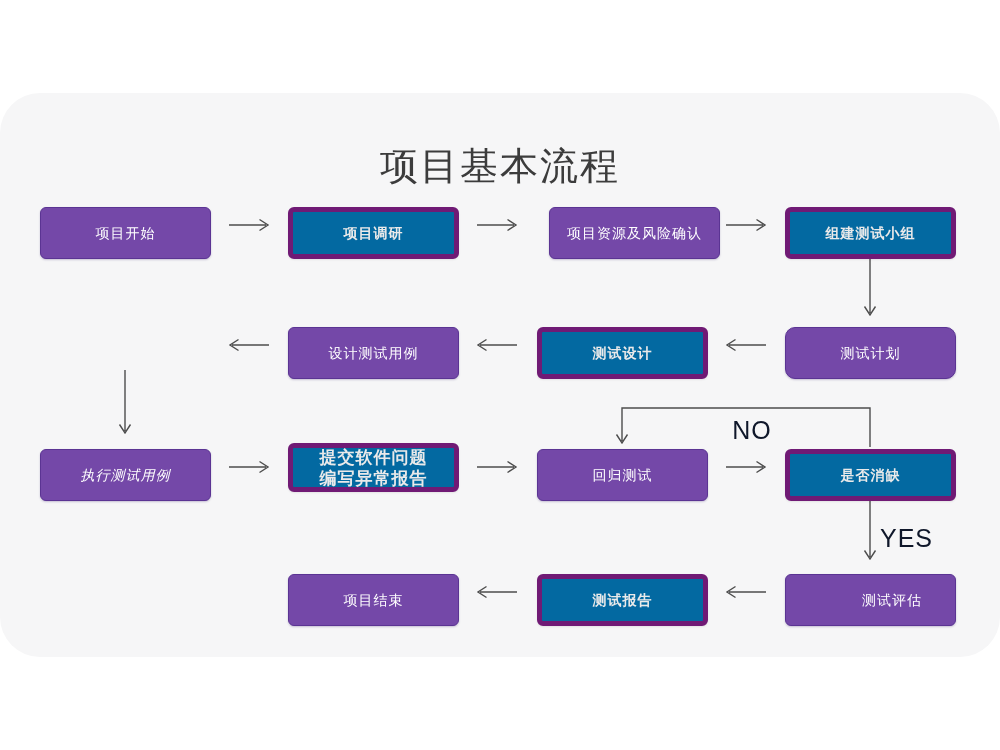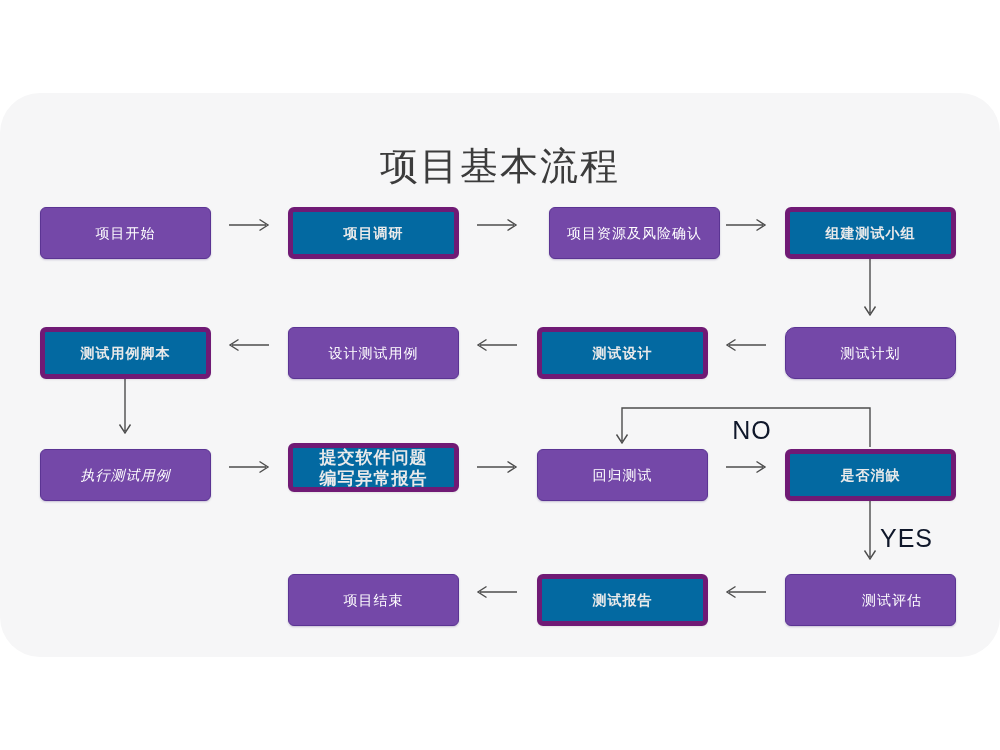--- a/index.html
+++ b/index.html
@@ -101,21 +101,20 @@
   </svg>
 
   <div class="edge-label" style="left:722px; top:416px; width:60px; text-align:center;">NO</div>
   <div class="edge-label" style="left:880px; top:524px;">YES</div>
 
   <div class="node primary" style="left:40px;  top:207px;">项目开始</div>
   <div class="node secondary" style="left:288px; top:207px;">项目调研</div>
   <div class="node primary" style="left:537px; top:207px;margin-left:12px;">项目资源及风险确认</div>
   <div class="node secondary" style="left:785px; top:207px;">组建测试小组</div>
 
-  <div class="node secondary" style="left:40px;  top:327px;">测试用例脚本</div>
   <div class="node primary" style="left:288px; top:327px;">设计测试用例</div>
   <div class="node secondary" style="left:537px; top:327px;">测试设计</div>
   <div class="node primary" style="left:785px; top:327px;border-radius:10px;">测试计划</div>
 
   <div class="node primary" style="left:40px;  top:449px;font-style:italic;">执行测试用例</div>
   <div class="node secondary tall" style="left:288px; top:443px;">
     <span>提交软件问题</span>
     <span>编写异常报告</span>
   </div>
   <div class="node primary" style="left:537px; top:449px;">回归测试</div>

